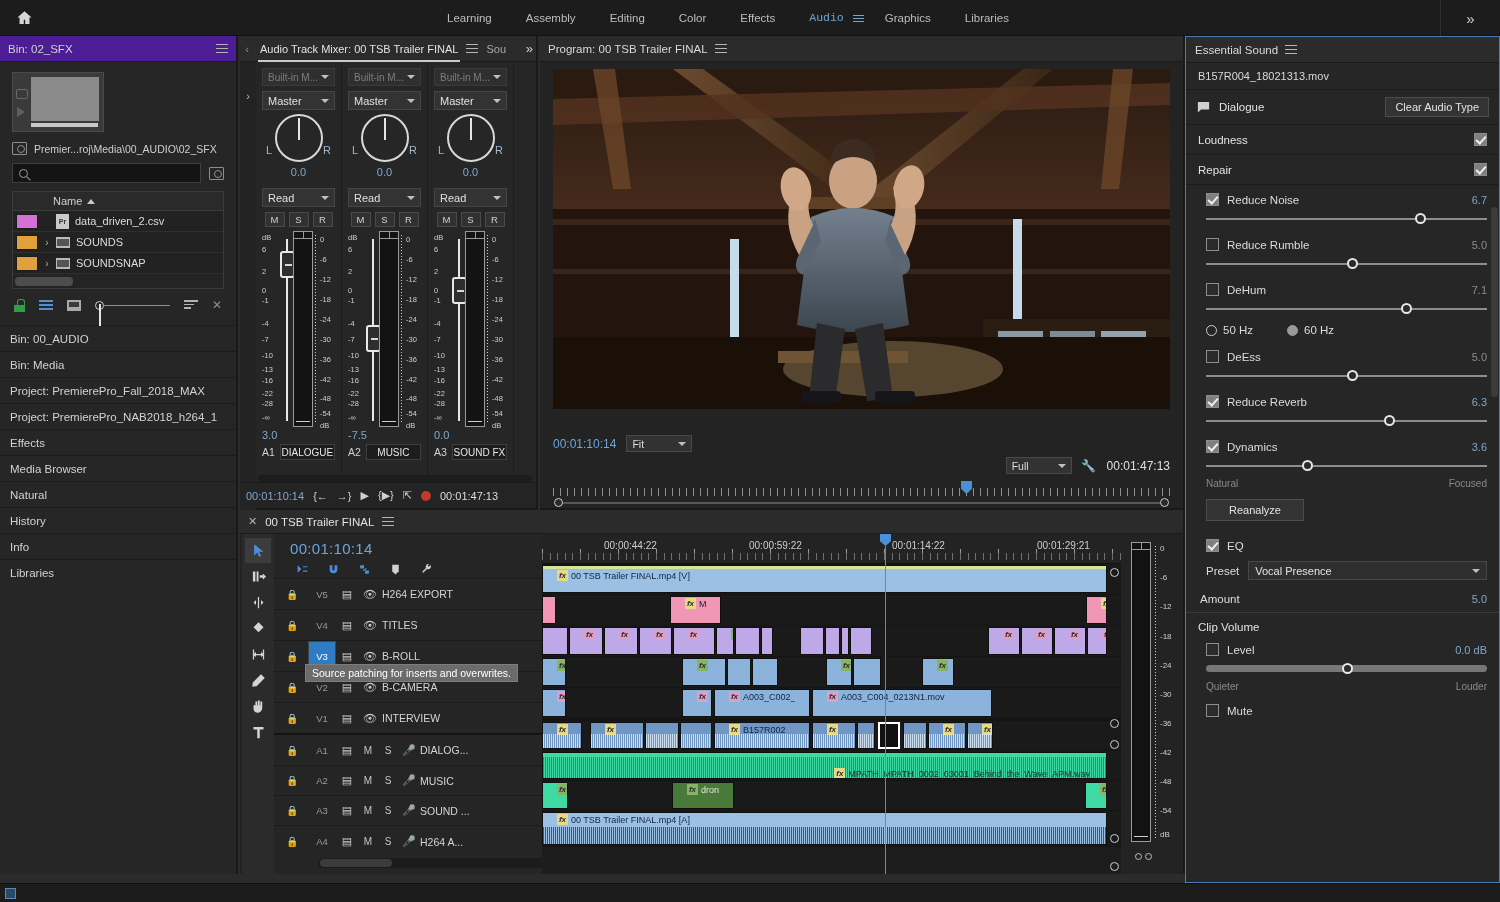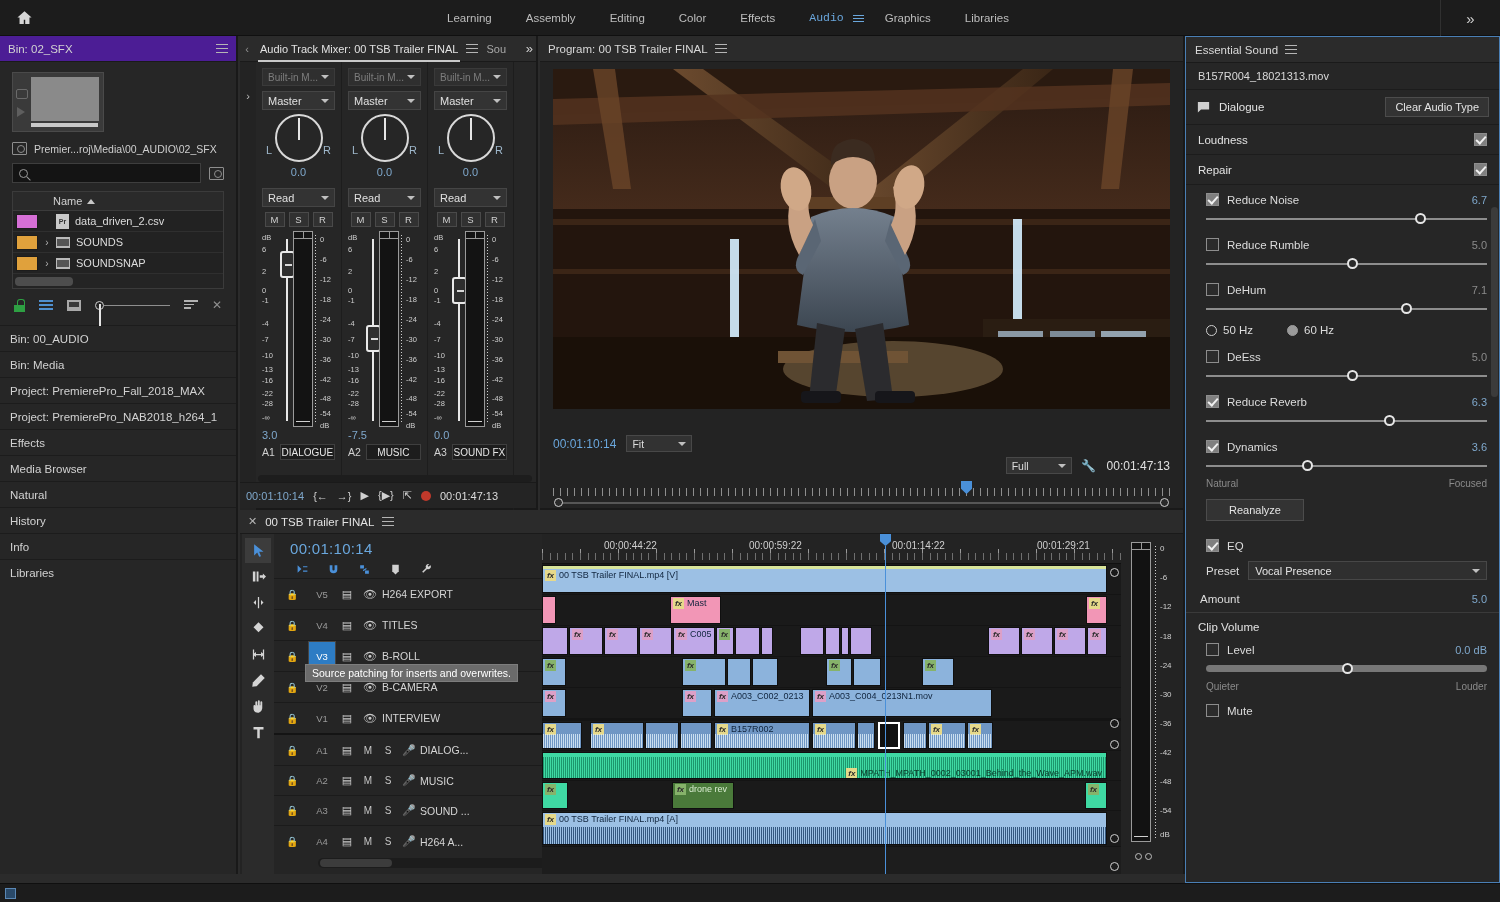--- a/index.html
+++ b/index.html
@@ -214,21 +214,21 @@
      background:repeating-linear-gradient(to right,#6f6f6f 0 1px,transparent 1px 7.6px);}
   .tl-ruler .bigticks{position:absolute;left:0;right:0;bottom:3px;height:11px;
      background:repeating-linear-gradient(to right,#9a9a9a 0 1px,transparent 1px 38px);}
   .tl-ph{position:absolute;top:0;width:11px;height:12px;background:#4a90d9;z-index:15;
      clip-path:polygon(0 0,100% 0,100% 60%,50% 100%,0 60%);}
   .tl-phline{position:absolute;top:12px;bottom:0;width:1px;background:#4a90d9;z-index:14;}
   .clip-rows{position:relative;}
   .row{position:relative;border-bottom:1px solid #141414;background:#1a1a1a;}
   .clip{position:absolute;top:1px;bottom:1px;border:1px solid #0f0f0f;overflow:hidden;font-size:9px;
      display:flex;align-items:flex-start;}
-  .clip .hdr{display:flex;align-items:flex-start;gap:3px;padding:1px 2px;width:100%;}
+  .clip .hdr{display:flex;align-items:flex-end;gap:3px;padding:1px 14px;width:100%;}
   .fx{width:11px;height:11px;background:#e6d98a;color:#2a2a2a;font-size:8px;font-style:italic;font-weight:bold;
      display:flex;align-items:center;justify-content:center;flex:none;}
   .fx.p{background:#dca0c8;} .fx.g{background:#86b36a;}
   .clip .lb{font-size:9px;color:#10243d;white-space:nowrap;overflow:hidden;}
   .c-blue{background:#9cc0e4;} .c-pink{background:#f296b6;} .c-purple{background:#bfa8e8;}
   .c-bluem{background:#8cb3dc;} .c-green{background:#3fd9a3;} .c-dgreen{background:#4a7a3a;}
   .c-audblue{background:#6f96c4;}
   .wave{position:absolute;left:0;right:0;bottom:0;height:55%;opacity:.85;
     background:repeating-linear-gradient(to right,#d9eaf7 0 1px,transparent 1px 2px);}
   .wave.dark{background:repeating-linear-gradient(to right,#22456d 0 1px,transparent 1px 2px);}

